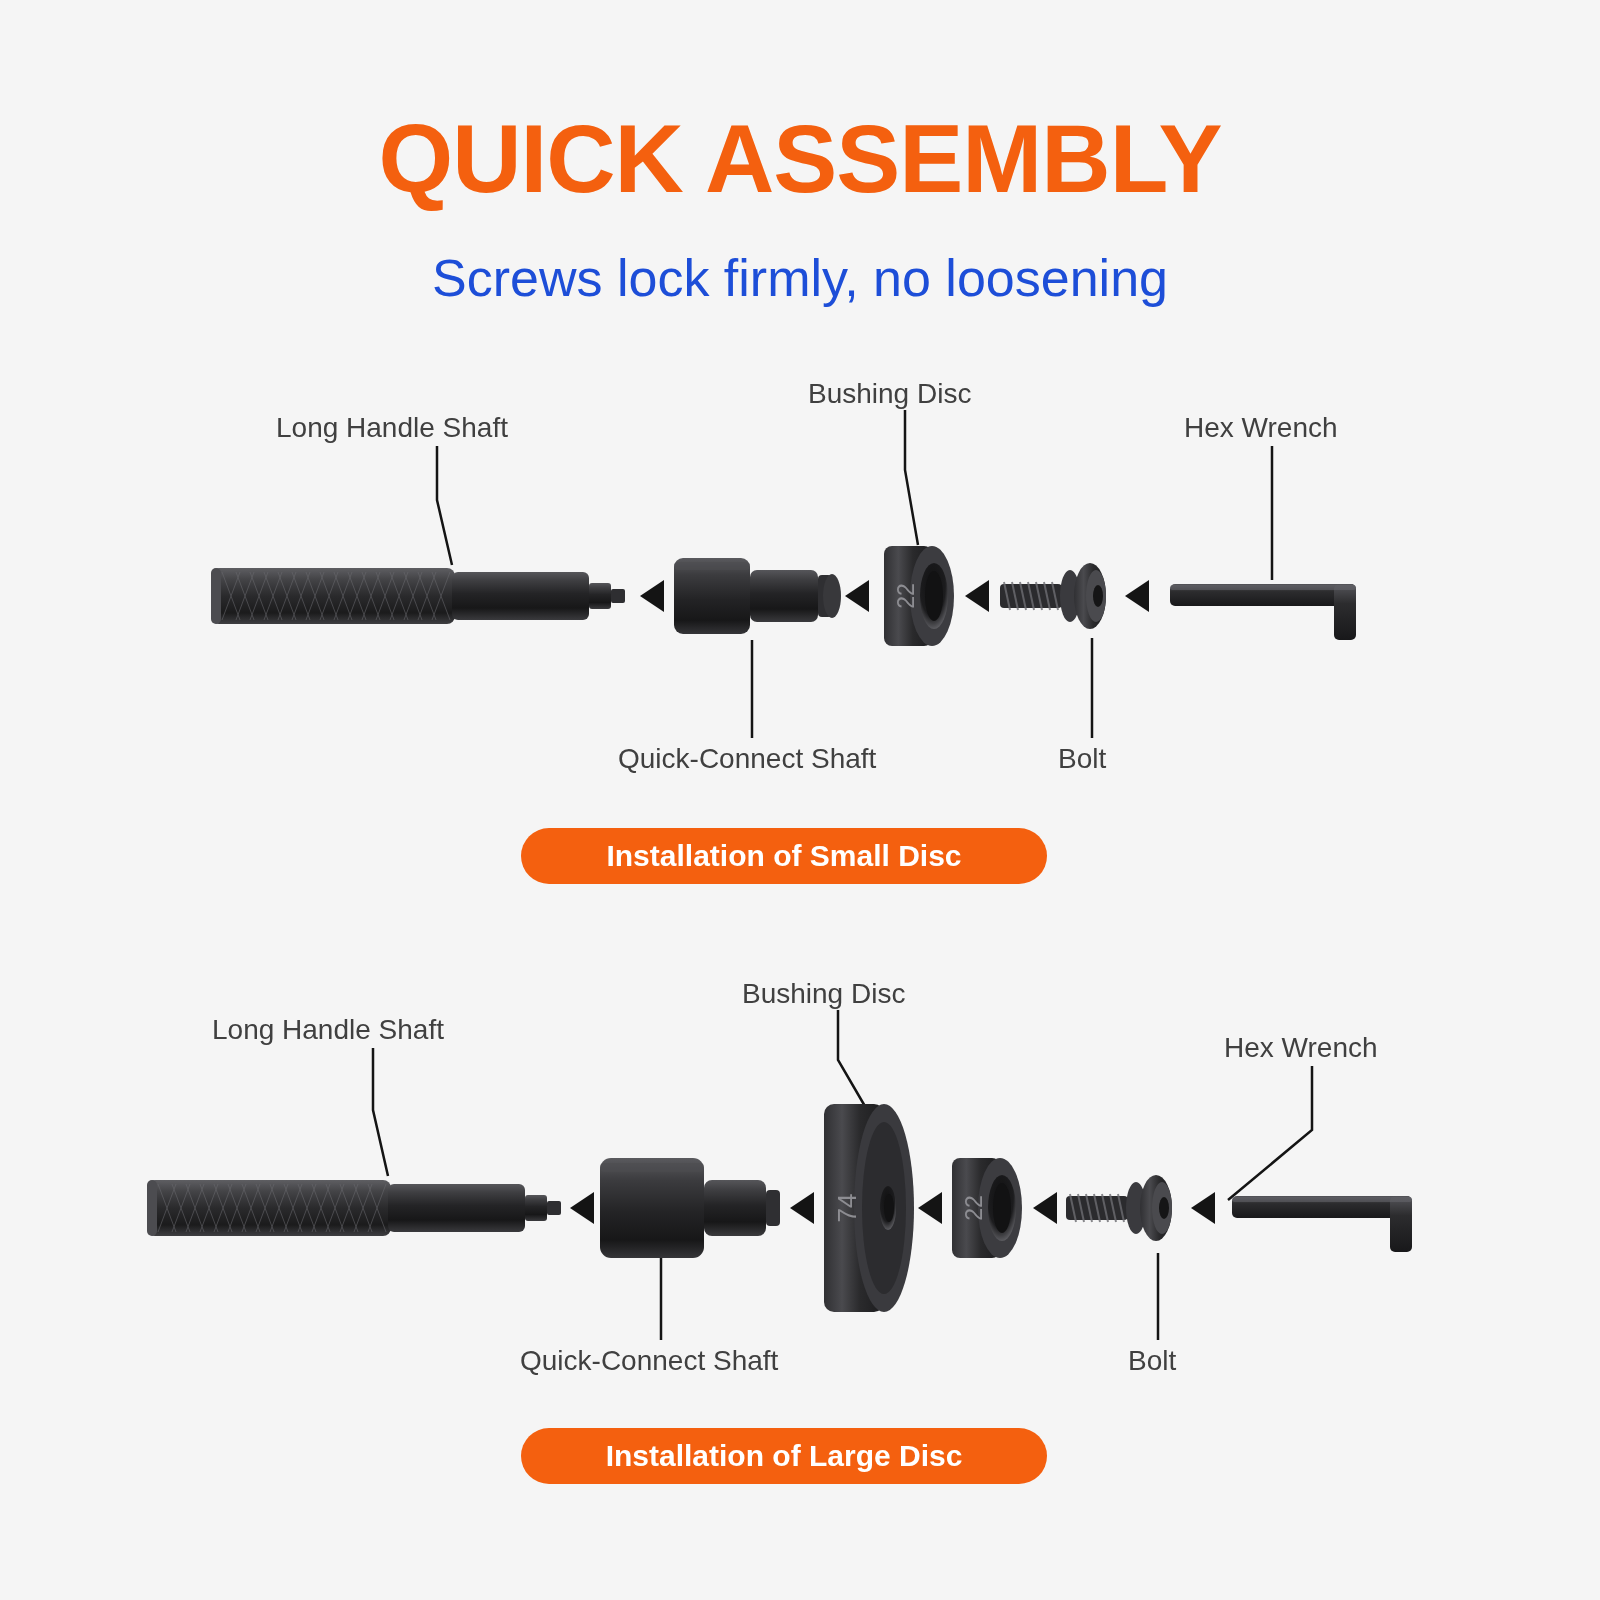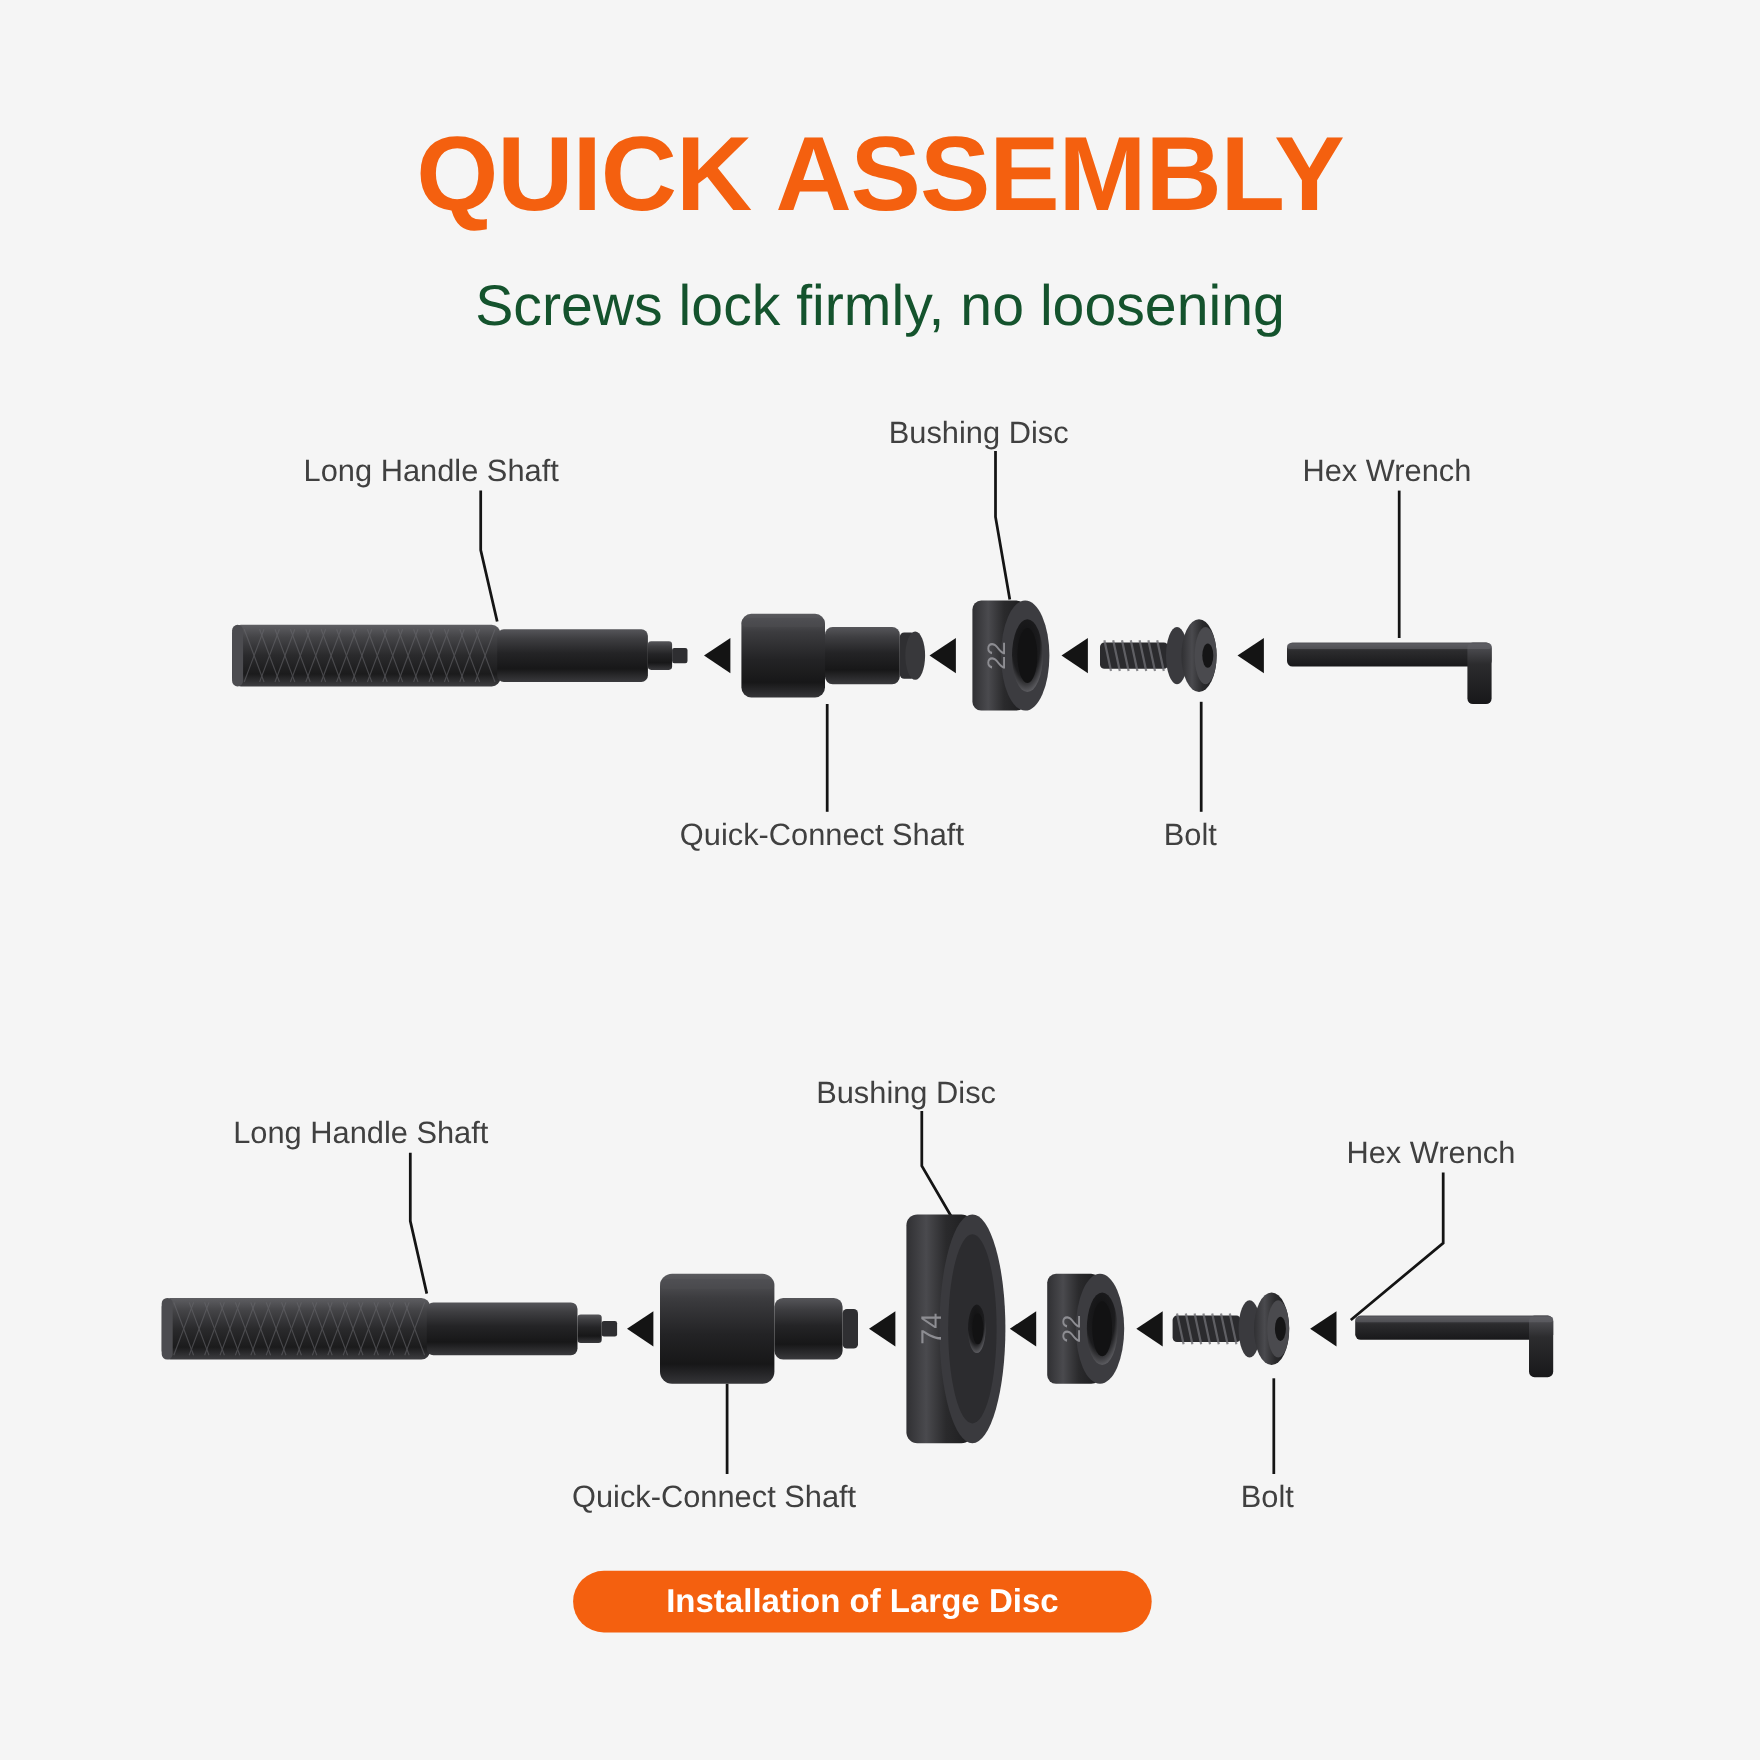--- a/index.html
+++ b/index.html
@@ -33,21 +33,21 @@
     color: #f4600f;
     font-family: "Liberation Sans", sans-serif;
   }
   .subtitle {
     position: absolute;
     top: 248px;
     left: 0;
     width: 1600px;
     text-align: center;
     font-size: 52px;
-    color: #14532d;
+    color: #1d4ed8;
   }
   
   .label {
     position: absolute;
     font-size: 28px;
     color: #404040;
     white-space: nowrap;
   }
   
   .pill {
@@ -83,20 +83,21 @@
   <div class="label" style="top:412px; left:1184px;">Hex Wrench</div>
   <div class="label" style="top:743px; left:618px;">Quick-Connect Shaft</div>
   <div class="label" style="top:743px; left:1058px;">Bolt</div>
 
   <div class="label" style="top:1014px; left:212px;">Long Handle Shaft</div>
   <div class="label" style="top:978px; left:742px;">Bushing Disc</div>
   <div class="label" style="top:1032px; left:1224px;">Hex Wrench</div>
   <div class="label" style="top:1345px; left:520px;">Quick-Connect Shaft</div>
   <div class="label" style="top:1345px; left:1128px;">Bolt</div>
 
+  <div class="pill" style="top:828px; left:521px; width:526px;">Installation of Small Disc</div>
   <div class="pill" style="top:1428px; left:521px; width:526px;">Installation of Large Disc</div>
 
   <svg class="overlay" viewBox="0 0 1600 1600">
     <defs>
       <linearGradient id="rodGrad" x1="0" y1="0" x2="0" y2="1">
         <stop offset="0%" stop-color="#56565a"></stop>
         <stop offset="18%" stop-color="#3e3e41"></stop>
         <stop offset="45%" stop-color="#242426"></stop>
         <stop offset="75%" stop-color="#171718"></stop>
         <stop offset="100%" stop-color="#3a3a3d"></stop>

